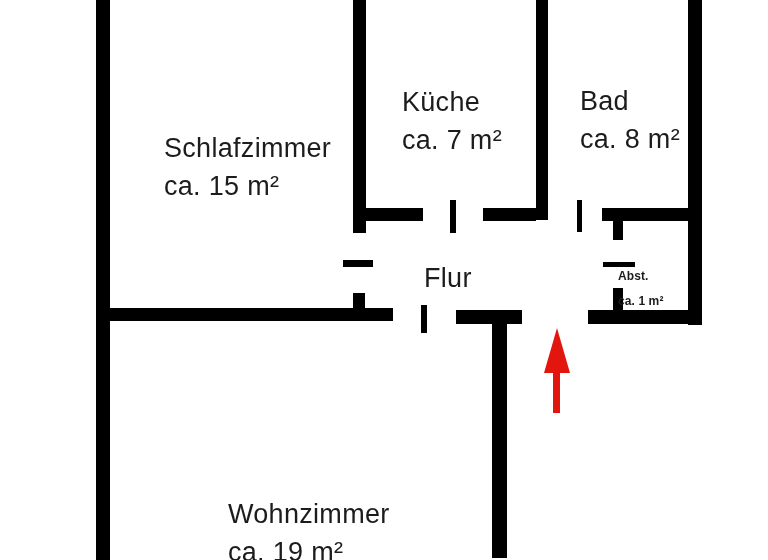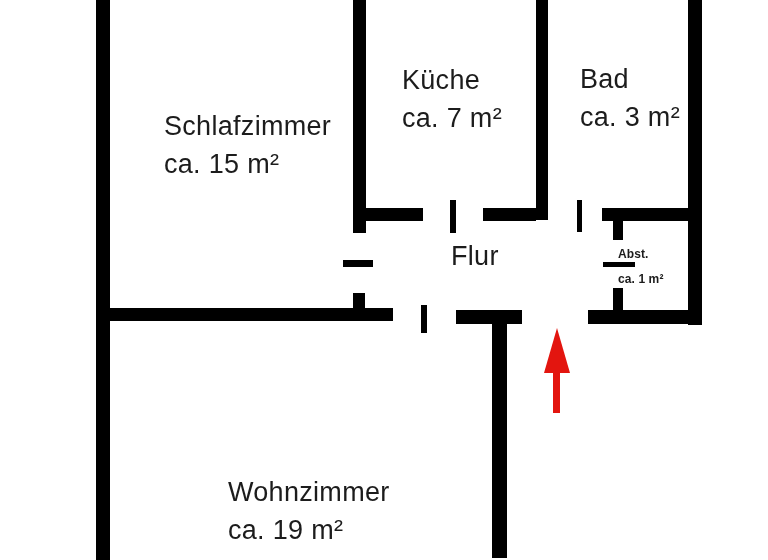--- a/index.html
+++ b/index.html
@@ -24,20 +24,21 @@
     background: #000000;
   }
   .room-label {
     position: absolute;
     color: #1c1c1c;
     font-size: 27px;
     font-weight: 300;
     line-height: 38px;
     letter-spacing: 0.3px;
     white-space: nowrap;
+    margin-top: 22px;
   }
   .room-label.small {
     font-size: 12px;
     line-height: 25px;
     letter-spacing: 0.1px;
     font-weight: bold;
   }
   .arrow-head {
     position: absolute;
     left: 544px;
@@ -94,24 +95,24 @@
     <div>ca. 15 m²</div>
   </div>
 
   <div class="room-label" style="left:402px; top:61px;">
     <div>Küche</div>
     <div>ca. 7 m²</div>
   </div>
 
   <div class="room-label" style="left:580px; top:60px;">
     <div>Bad</div>
-    <div>ca. 3 m²</div>
+    <div>ca. 8 m²</div>
   </div>
 
-  <div class="room-label" style="left:451px; top:237px;text-align:right;">
+  <div class="room-label" style="left:424px; top:237px;text-align:right;">
     <div>Flur</div>
   </div>
 
   <div class="room-label small" style="left:618px; top:242px;">
     <div>Abst.</div>
     <div>ca. 1 m²</div>
   </div>
 
   <div class="room-label" style="left:228px; top:473px;">
     <div>Wohnzimmer</div>

